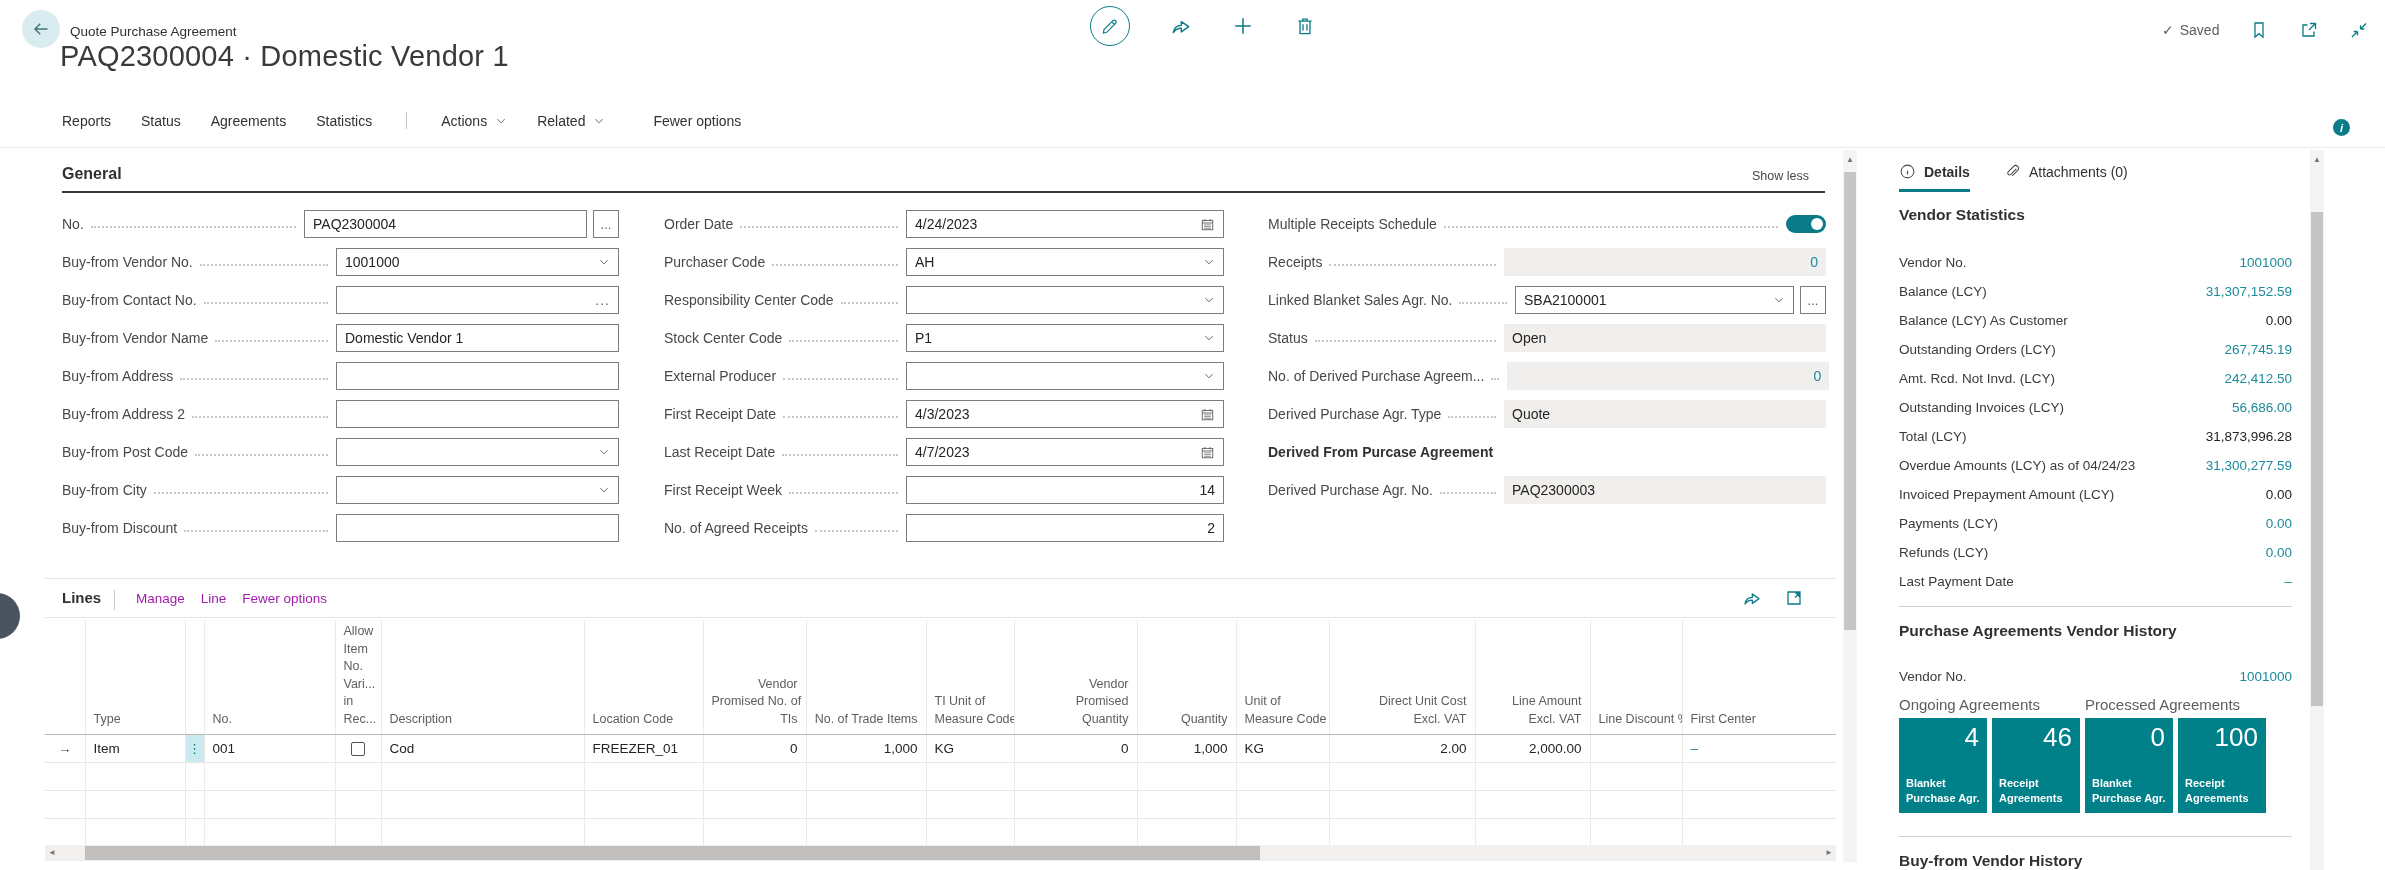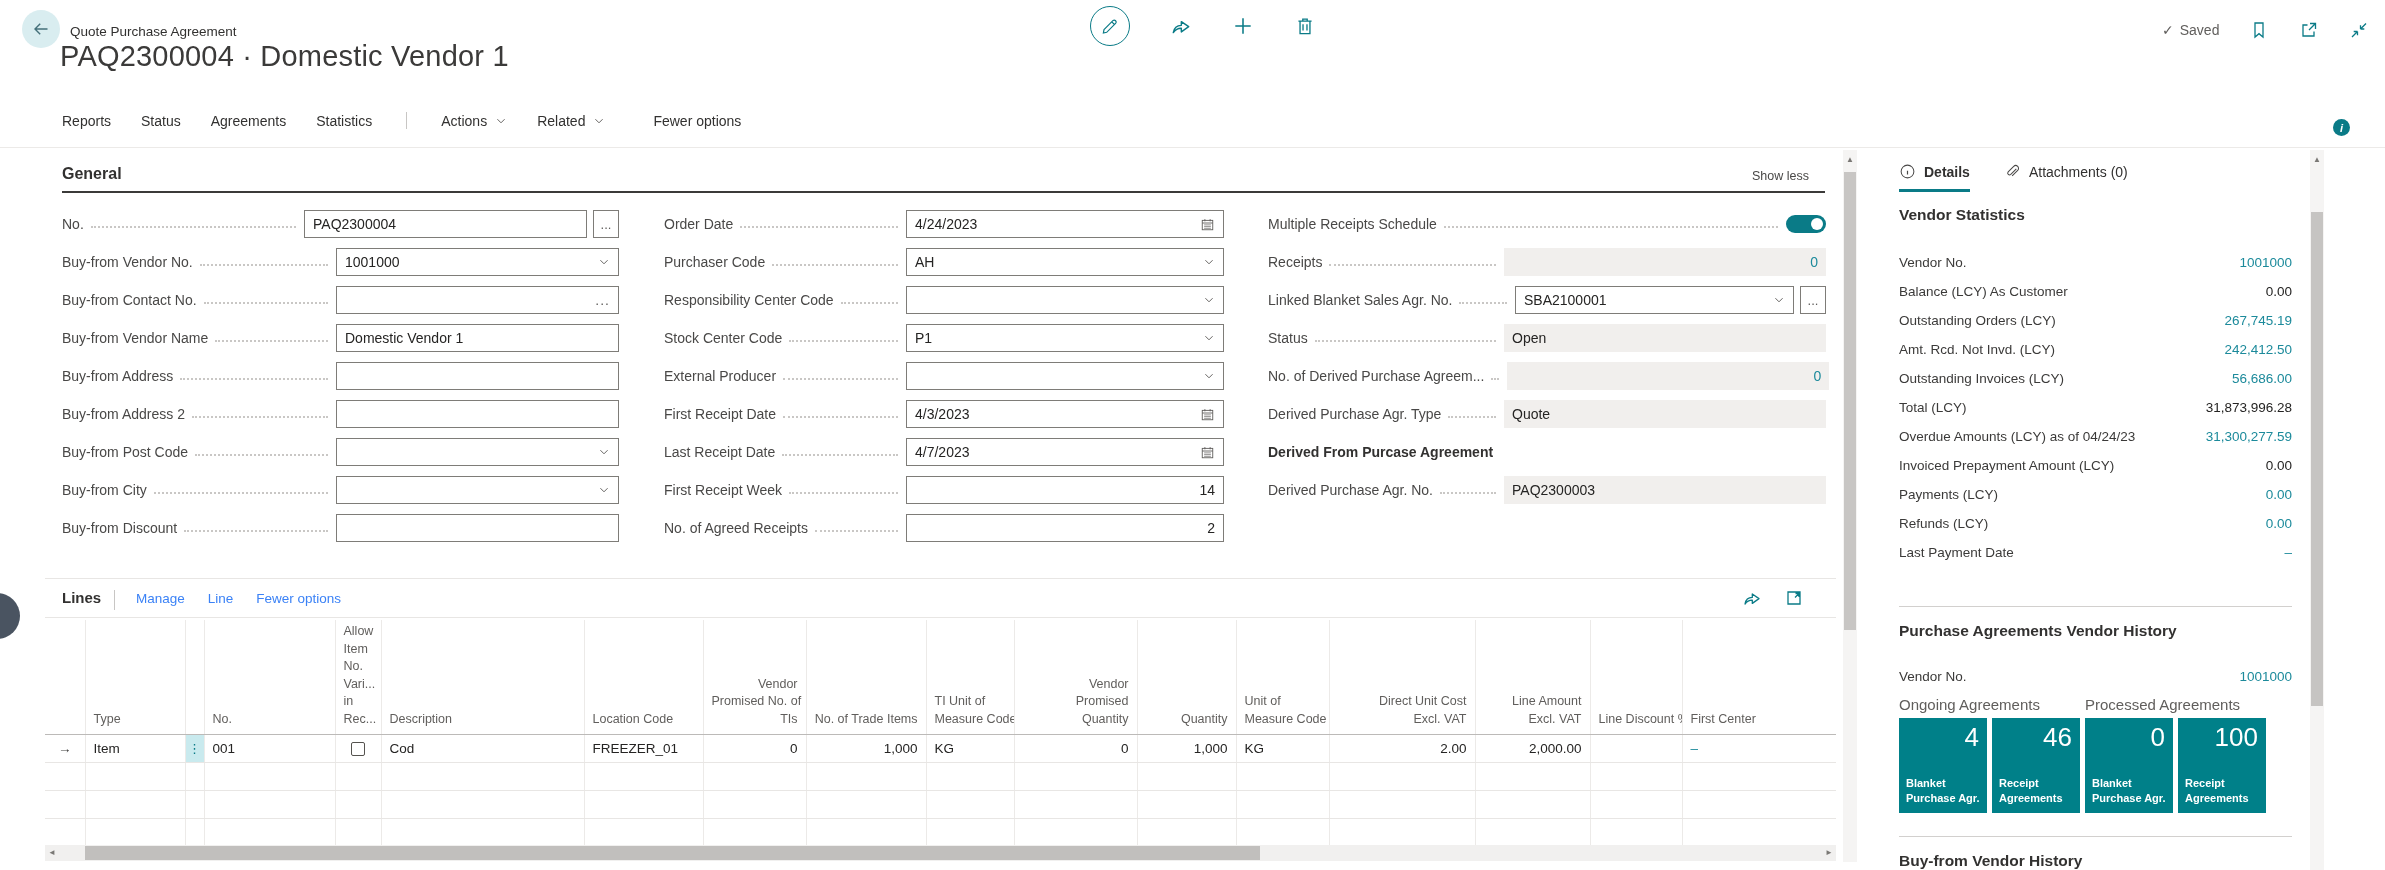--- a/index.html
+++ b/index.html
@@ -57,21 +57,21 @@
     display:flex; align-items:center; justify-content:center; color:#605e5c; font-size:13px; cursor:pointer; }
   .group-label { font-size:14px; font-weight:700; color:#323130; }
   .toggle { width:40px; height:18px; border-radius:10px; background:#0a7b87; position:relative; cursor:pointer; }
   .toggle .knob { position:absolute; right:3px; top:3px; width:12px; height:12px; border-radius:50%; background:#fff; }
 
   
   .lines-topline { left:45px; top:578px; width:1791px; height:1px; background:#e8e6e4; }
   .lines-botline { left:45px; top:617px; width:1791px; height:1px; background:#e8e6e4; }
   .lines-heading { left:62px; top:589px; font-size:15px; font-weight:700; }
   .lines-div { left:114px; top:590px; width:1px; height:20px; background:#c8c6c4; }
-  .lines-menu { left:136px; top:591px; display:flex; gap:23px; font-size:13.5px; color:#3b82f6; }
+  .lines-menu { left:136px; top:591px; display:flex; gap:16px; font-size:13.5px; color:#a21caf; }
   .lines-icons { left:1742px; top:588px; display:flex; gap:22px; color:#0a7b87; }
 
   table.grid { position:absolute; left:45px; top:620px; width:1791px; border-collapse:collapse; table-layout:fixed;
     font-size:13.5px; color:#252423; }
   .grid th { vertical-align:bottom; font-weight:400; color:#605e5c; font-size:12.5px; line-height:1.4;
     padding:3px 8px 6px 8px; border-right:1px solid #eceae8; border-bottom:1px solid #bcbab8; white-space:nowrap; overflow:hidden; }
   .grid td { height:28px; padding:0 8px; border-right:1px solid #eceae8; border-bottom:1px solid #e8e6e4;
     white-space:nowrap; overflow:hidden; }
   .grid th:last-child, .grid td:last-child { border-right:none; }
   .grid .al { text-align:left;margin-top:40px; } .grid .ar { text-align:right; } .grid .ac { text-align:center; }
@@ -655,20 +655,24 @@
     </div>
   </div>
 
   <div class="abs fb-heading vs-heading">Vendor Statistics</div>
   <div class="abs stats" id="stats-rows">
       <div class="stat-row">
         <span class="sl">Vendor No.</span>
         <span class="sv link">1001000</span>
       </div>
       <div class="stat-row">
+        <span class="sl">Balance (LCY)</span>
+        <span class="sv link">31,307,152.59</span>
+      </div>
+      <div class="stat-row">
         <span class="sl">Balance (LCY) As Customer</span>
         <span class="sv">0.00</span>
       </div>
       <div class="stat-row">
         <span class="sl">Outstanding Orders (LCY)</span>
         <span class="sv link">267,745.19</span>
       </div>
       <div class="stat-row">
         <span class="sl">Amt. Rcd. Not Invd. (LCY)</span>
         <span class="sv link">242,412.50</span>

